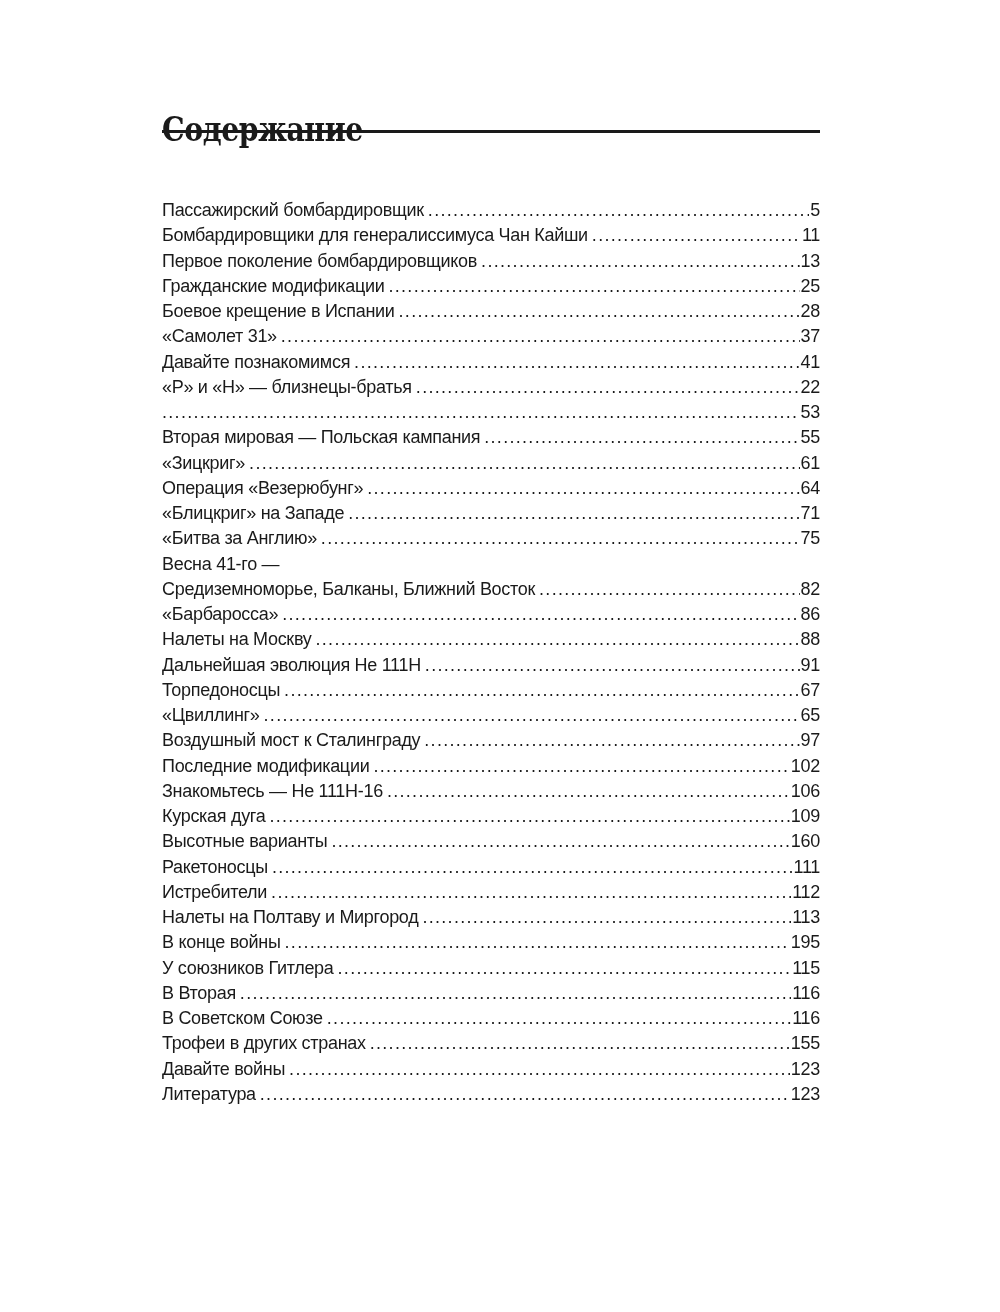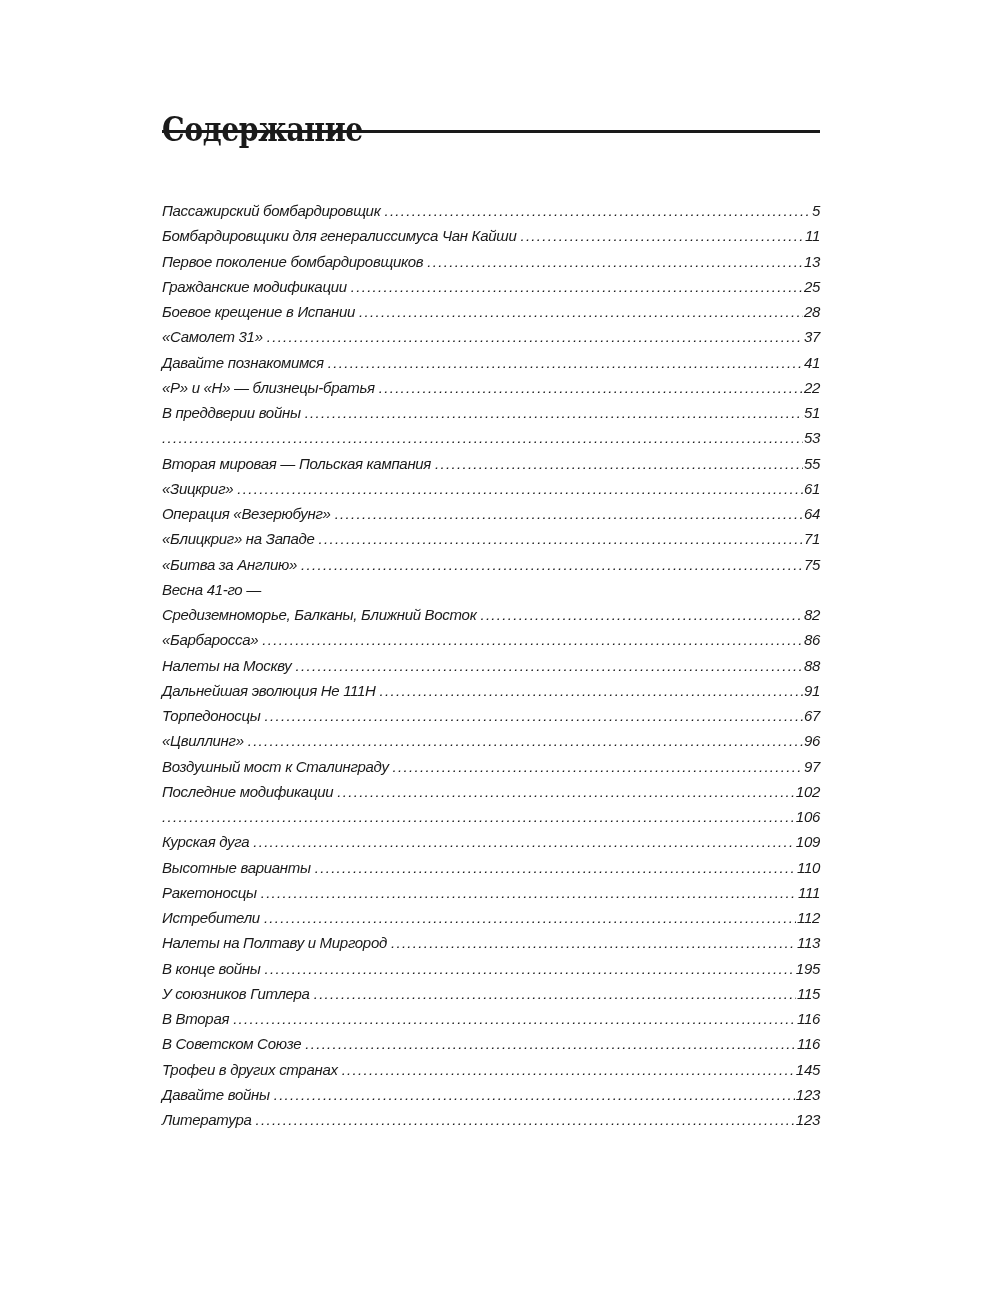--- a/index.html
+++ b/index.html
@@ -10,21 +10,21 @@
     font-family: "DejaVu Serif", serif; font-weight: bold;
     font-size: 33px; letter-spacing: -0.5px;
     transform: scaleX(0.86); transform-origin: left top;
     color: #1a1a1a; white-space: nowrap;
   }
   .rule { position: absolute; left: 0; top: 130px; width: 658px; height: 3px; background: #1a1a1a; }
   .toc { position: absolute; left: 0; top: 198px; width: 658px; margin: 0; padding: 0; list-style: none; }
   .entry {
     height: 25.25px; line-height: 25.25px;
     font-family: "Liberation Sans Narrow", "Liberation Sans", sans-serif;
-    font-size: 15px; position: relative; white-space: nowrap; font-style: italic;
+    font-size: 18px; position: relative; white-space: nowrap;
   }
   .entry .row { display: flex; align-items: baseline; width: 100%; }
   .entry .label { flex: 0 0 auto; padding-right: 4px; letter-spacing: -0.3px; }
   .entry .leader {
     flex: 1 1 auto; overflow: hidden; white-space: nowrap;
     letter-spacing: 1.3px; color: #1a1a1a;
   }
   .entry .leader::before {
     content: "....................................................................................................................................................................................................................";
   }
@@ -88,27 +88,20 @@
       </li>
       <li class="entry">
         <div class="row">
           <span class="label">«P» и «H» — близнецы-братья</span>
           <span class="leader"></span>
           <span class="page-num">22</span>
         </div>
       </li>
       <li class="entry">
         <div class="row">
-          <span class="label">В преддверии войны</span>
-          <span class="leader"></span>
-          <span class="page-num">51</span>
-        </div>
-      </li>
-      <li class="entry">
-        <div class="row">
           <span class="leader"></span>
           <span class="page-num">53</span>
         </div>
       </li>
       <li class="entry">
         <div class="row">
           <span class="label">Вторая мировая — Польская кампания</span>
           <span class="leader"></span>
           <span class="page-num">55</span>
         </div>
@@ -178,55 +171,56 @@
         <div class="row">
           <span class="label">Торпедоносцы</span>
           <span class="leader"></span>
           <span class="page-num">67</span>
         </div>
       </li>
       <li class="entry">
         <div class="row">
           <span class="label">«Цвиллинг»</span>
           <span class="leader"></span>
-          <span class="page-num">96</span>
+          <span class="page-num">65</span>
         </div>
       </li>
       <li class="entry">
         <div class="row">
           <span class="label">Воздушный мост к Сталинграду</span>
           <span class="leader"></span>
           <span class="page-num">97</span>
         </div>
       </li>
       <li class="entry">
         <div class="row">
           <span class="label">Последние модификации</span>
           <span class="leader"></span>
           <span class="page-num">102</span>
         </div>
       </li>
       <li class="entry">
         <div class="row">
+          <span class="label">Знакомьтесь — Не 111Н-16</span>
           <span class="leader"></span>
           <span class="page-num">106</span>
         </div>
       </li>
       <li class="entry">
         <div class="row">
           <span class="label">Курская дуга</span>
           <span class="leader"></span>
           <span class="page-num">109</span>
         </div>
       </li>
       <li class="entry">
         <div class="row">
           <span class="label">Высотные варианты</span>
           <span class="leader"></span>
-          <span class="page-num">110</span>
+          <span class="page-num">160</span>
         </div>
       </li>
       <li class="entry">
         <div class="row">
           <span class="label">Ракетоносцы</span>
           <span class="leader"></span>
           <span class="page-num">111</span>
         </div>
       </li>
       <li class="entry">
@@ -268,21 +262,21 @@
         <div class="row">
           <span class="label">В Советском Союзе</span>
           <span class="leader"></span>
           <span class="page-num">116</span>
         </div>
       </li>
       <li class="entry">
         <div class="row">
           <span class="label">Трофеи в других странах</span>
           <span class="leader"></span>
-          <span class="page-num">145</span>
+          <span class="page-num">155</span>
         </div>
       </li>
       <li class="entry">
         <div class="row">
           <span class="label">Давайте войны</span>
           <span class="leader"></span>
           <span class="page-num">123</span>
         </div>
       </li>
       <li class="entry">

